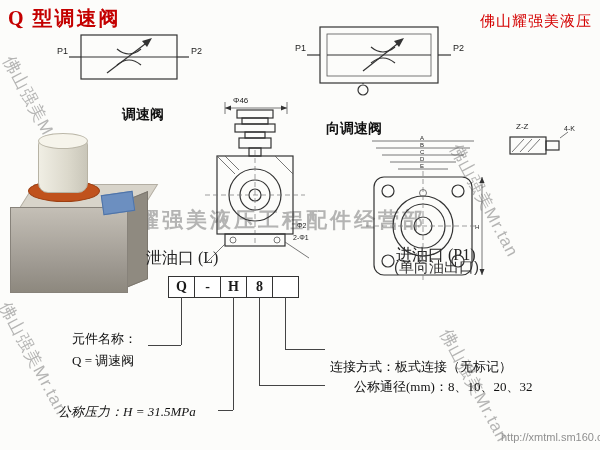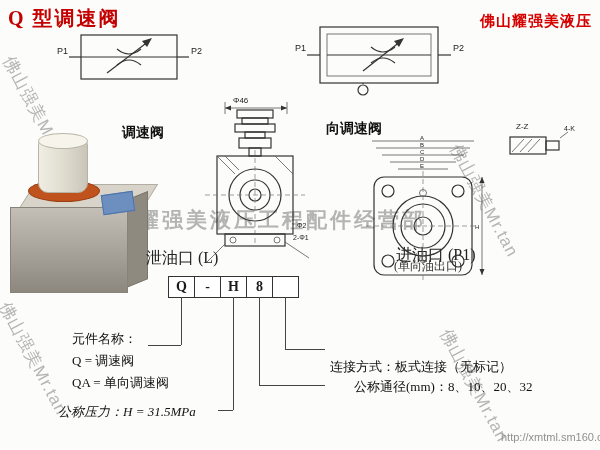--- a/index.html
+++ b/index.html
@@ -4,39 +4,39 @@
 <style>
   html,body{margin:0;padding:0;}
   .page{
     position:relative;width:600px;height:450px;background:#fcfcfa;
     font-family:"Liberation Sans",sans-serif;overflow:hidden;color:#1a1a1a;
   }
   
   .title{position:absolute;left:8px;top:5px;font-family:"Liberation Serif",serif;
     font-size:20px;font-weight:bold;color:#c40000;letter-spacing:2px;}
   .brand{position:absolute;right:8px;top:12px;font-family:"Liberation Serif",serif;
-    font-size:15px;font-weight:bold;color:#d40000;letter-spacing:1px;}
+    font-size:15px;font-weight:normal;color:#d40000;letter-spacing:1px;}
   
   .wm-diag{position:absolute;color:rgba(110,110,110,0.50);font-size:17px;
     white-space:nowrap;transform:rotate(62deg);transform-origin:0 0;letter-spacing:1px;}
   .wm-center{position:absolute;left:138px;top:206px;font-size:21px;font-weight:bold;
     color:rgba(120,120,120,0.55);letter-spacing:3px;white-space:nowrap;
     font-family:"Liberation Serif",serif;}
   .wm-url{position:absolute;left:462px;top:431px;font-size:11px;color:#8f8f8f;padding-left:39px;}
   
   svg{position:absolute;}
   .ln{stroke:#333;stroke-width:1.2;fill:none;}
   .thin{stroke:#555;stroke-width:0.8;fill:none;}
   .dash{stroke:#777;stroke-width:0.7;fill:none;stroke-dasharray:5 3;}
   .fl{fill:#333;stroke:none;}
   .svgt{font-family:"Liberation Sans",sans-serif;fill:#222;}
   .caption{position:absolute;font-family:"Liberation Serif",serif;font-size:14px;
     font-weight:600;color:#111;}
   .dwg-label{position:absolute;font-family:"Liberation Serif",serif;font-size:16px;color:#222;}
-  .dwg-sub{position:absolute;font-family:Liberation Serif, serif;font-size:12px;color:#333;}
+  .dwg-sub{position:absolute;font-family:Liberation Sans, sans-serif;font-size:15px;color:#333;}
   
   .photo{position:absolute;left:2px;top:136px;width:152px;height:160px;}
   .ph-top{position:absolute;left:16px;top:48px;width:122px;height:24px;background:#d8d4ca;
     border:1px solid #b3aea3;transform:skewX(-32deg);transform-origin:bottom left;}
   .ph-front{position:absolute;left:8px;top:71px;width:116px;height:84px;
     background:linear-gradient(180deg,#c4bfb6,#9d9890 70%,#8d887e);border:1px solid #87827a;}
   .ph-right{position:absolute;left:124px;top:64px;width:20px;height:86px;background:#8f8a80;
     border:1px solid #7c776e;transform:skewY(-22deg);transform-origin:top left;}
   .ph-ring{position:absolute;left:26px;top:44px;width:70px;height:20px;background:#c0521d;
     border-radius:50%;border:1px solid #9c3f12;}
@@ -81,21 +81,21 @@
     <line class="ln" x1="14" y1="31" x2="26" y2="31"></line>
     <rect class="ln" x="26" y="9" width="96" height="44"></rect>
     <line class="ln" x1="26" y1="31" x2="122" y2="31"></line>
     <path class="ln" d="M62,23 Q74,33 86,23"></path>
     <path class="ln" d="M62,39 Q74,29 86,39"></path>
     <line class="ln" x1="52" y1="47" x2="94" y2="15"></line>
     <path class="fl" d="M97,12 l-10,3 5,6 z"></path>
     <line class="ln" x1="122" y1="31" x2="134" y2="31"></line>
     <text class="svgt" x="136" y="28" font-size="9">P2</text>
   </svg>
-  <div class="caption" style="left:122px;top:124px;font-family:Liberation Mono, monospace;">调速阀</div>
+  <div class="caption" style="left:122px;top:106px;font-family:Liberation Mono, monospace;">调速阀</div>
 
   <svg style="left:293px;top:20px;" width="175" height="85" viewBox="0 0 175 85">
     <text class="svgt" x="2" y="31" font-size="9">P1</text>
     <line class="ln" x1="14" y1="35" x2="27" y2="35"></line>
     <rect class="ln" x="27" y="7" width="118" height="56"></rect>
     <rect class="thin" x="34" y="14" width="104" height="42"></rect>
     <line class="ln" x1="34" y1="35" x2="138" y2="35"></line>
     <path class="ln" d="M78,27 Q90,37 102,27"></path>
     <path class="ln" d="M78,43 Q90,33 102,43"></path>
     <line class="ln" x1="70" y1="51" x2="108" y2="21"></line>
@@ -203,18 +203,17 @@
   <div class="hline" style="left:148px;top:345px;width:33px;"></div>
   <div class="vline" style="left:233px;top:297px;height:113px;"></div>
   <div class="hline" style="left:218px;top:410px;width:15px;"></div>
   <div class="vline" style="left:259px;top:297px;height:88px;"></div>
   <div class="hline" style="left:259px;top:385px;width:66px;"></div>
   <div class="vline" style="left:285px;top:297px;height:52px;"></div>
   <div class="hline" style="left:285px;top:349px;width:40px;"></div>
 
   <div class="spec" style="left:72px;top:330px;">元件名称：</div>
   <div class="spec" style="left:72px;top:352px;">Q = 调速阀</div>
-  <div class="spec" style="left:72px;top:374px;">QA = 单向调速阀</div>
   <div class="spec" style="left:58px;top:403px;font-style:italic;">公称压力：H = 31.5MPa</div>
   <div class="spec" style="left:330px;top:342px;margin-top:16px;">连接方式：板式连接（无标记）</div>
   <div class="spec" style="left:330px;top:378px;margin-left:24px;">公称通径(mm)：8、10、20、32</div>
 
 </div>
 
 </body></html>

